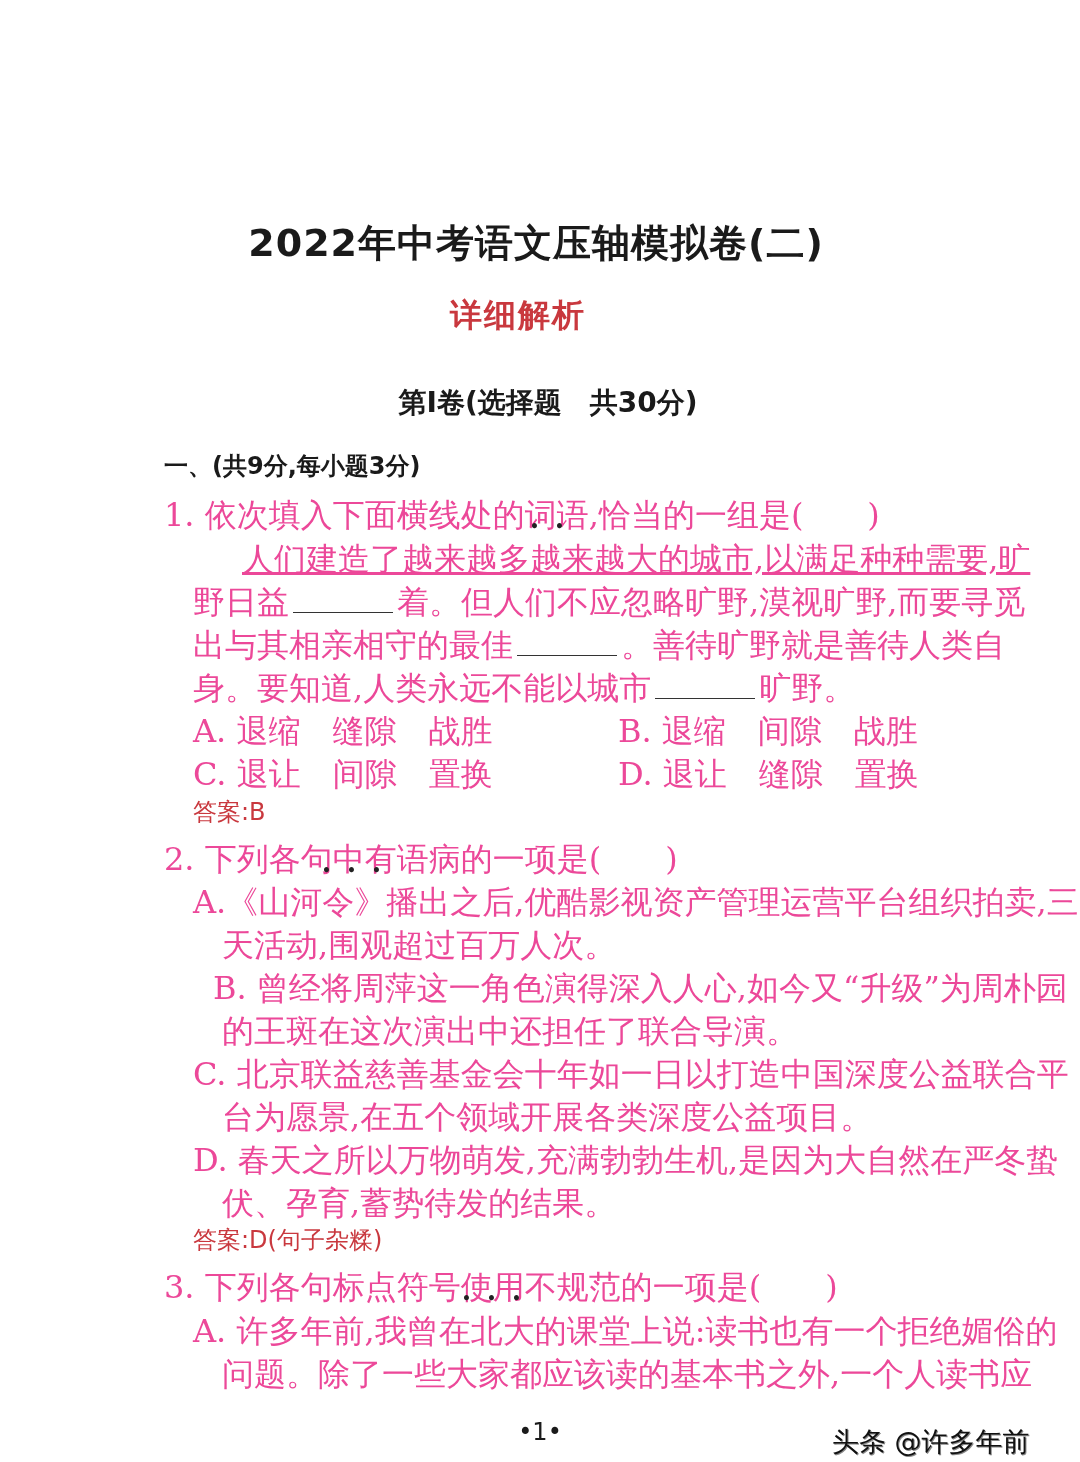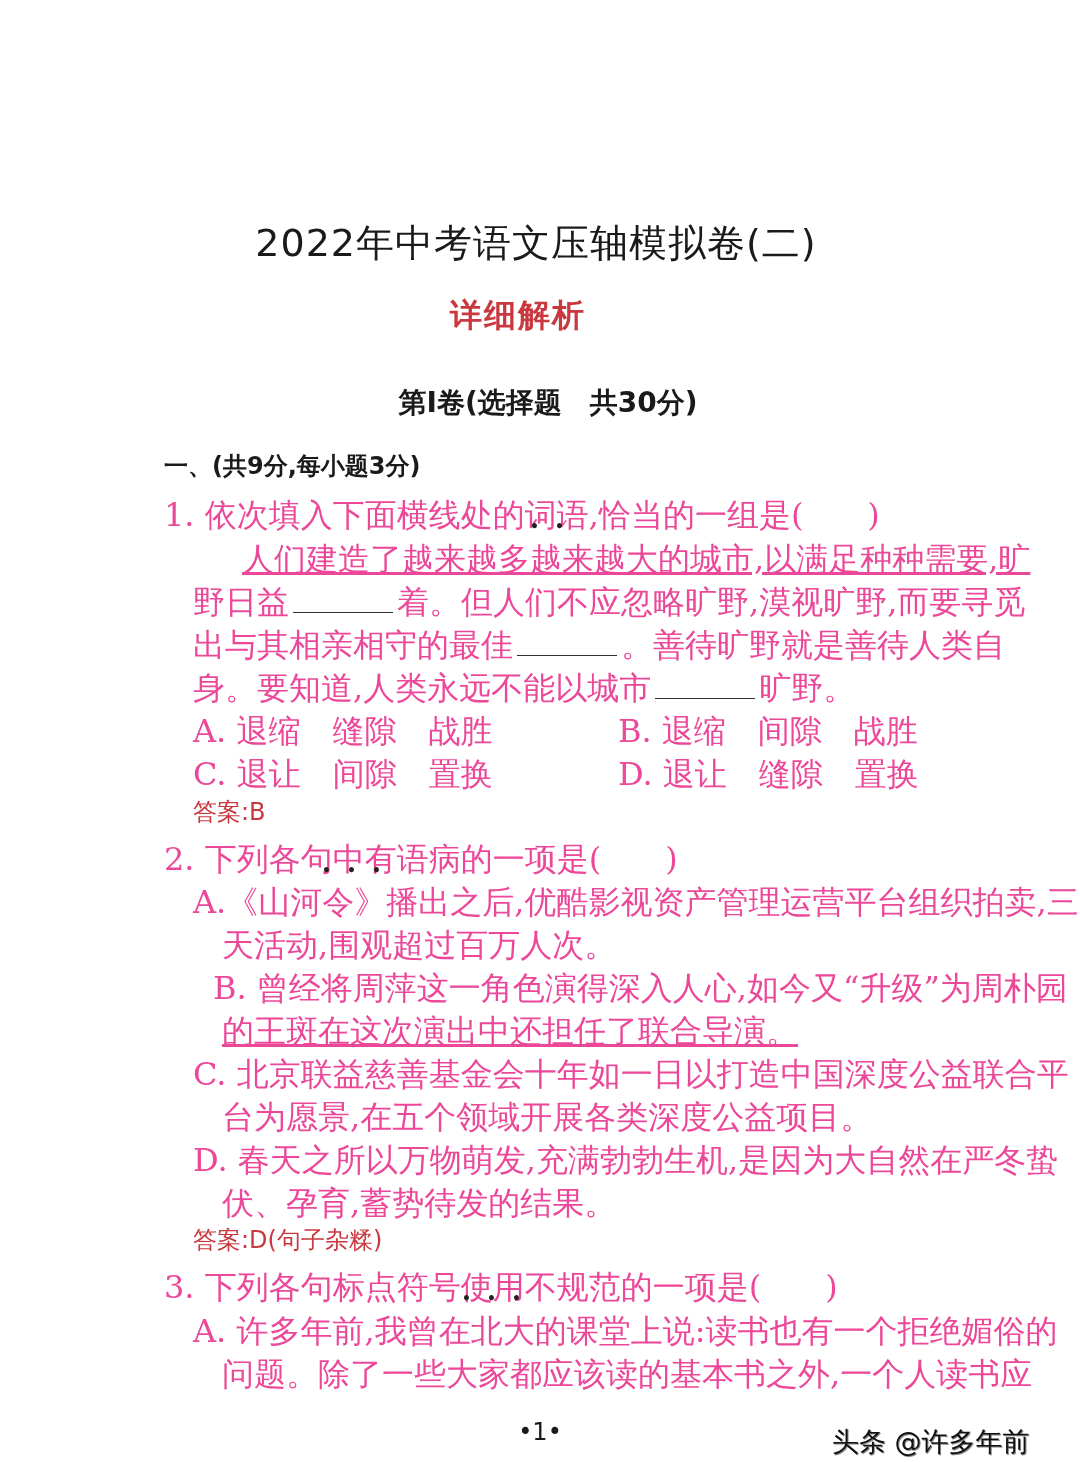--- a/index.html
+++ b/index.html
@@ -4,21 +4,21 @@
 <style>
   html, body { margin: 0; padding: 0; }
   body {
     width: 1080px; height: 1462px; background: #ffffff; position: relative; overflow: hidden;
     font-family: "DejaVu Serif", "Liberation Serif", serif; color: #1a1a1a;
   }
   .abs { position: absolute; white-space: nowrap; }
   .title {
     left: 0; width: 1072px; top: 218px; text-align: center;
     font-family: "DejaVu Sans", "Liberation Sans", sans-serif;
-    font-size: 38px; font-weight: normal; letter-spacing: 1px; color: #1a1a1a;
+    font-size: 38px; font-weight: bold; letter-spacing: 1px; color: #1a1a1a;
   }
   .subtitle {
     left: 0; width: 1036px; top: 294px; text-align: center;
     font-family: "DejaVu Sans", "Liberation Sans", sans-serif;
     font-size: 32px; font-weight: bold; color: #c9383e; letter-spacing: 2px;
   }
   .part-title {
     left: 0; width: 1080px; top: 384px; text-align: center;
     font-family: "DejaVu Sans", "Liberation Sans", sans-serif;
     font-size: 28px; font-weight: bold; color: #1a1a1a; margin-left: 8px;
@@ -69,21 +69,21 @@
 <div class="abs line" style="left:193px; top:753px;">C. 退让　间隙　置换</div>
 <div class="abs line" style="left:618px; top:753px;">D. 退让　缝隙　置换</div>
 <div class="abs answer" style="left:193px; top:796px;">答案:B</div>
 
 <div class="abs line" style="left:164px; top:838px;">2. 下列各句中有语病的一项是(　　)</div>
 <div class="dots" style="left:322px; top:862px;">•••</div>
 
 <div class="abs line" style="left:193px; top:881px;">A.《山河令》播出之后,优酷影视资产管理运营平台组织拍卖,三</div>
 <div class="abs line" style="left:222px; top:924px;">天活动,围观超过百万人次。</div>
 <div class="abs line" style="left:193px; top:967px;margin-left:20px;">B. 曾经将周萍这一角色演得深入人心,如今又“升级”为周朴园</div>
-<div class="abs line" style="left:222px; top:1010px;text-decoration:underline;">的王斑在这次演出中还担任了联合导演。</div>
+<div class="abs line" style="left:222px; top:1010px;">的王斑在这次演出中还担任了联合导演。</div>
 <div class="abs line" style="left:193px; top:1053px;">C. 北京联益慈善基金会十年如一日以打造中国深度公益联合平</div>
 <div class="abs line" style="left:222px; top:1096px;">台为愿景,在五个领域开展各类深度公益项目。</div>
 <div class="abs line" style="left:193px; top:1139px;">D. 春天之所以万物萌发,充满勃勃生机,是因为大自然在严冬蛰</div>
 <div class="abs line" style="left:222px; top:1182px;">伏、孕育,蓄势待发的结果。</div>
 <div class="abs answer" style="left:193px; top:1224px;">答案:D(句子杂糅)</div>
 
 <div class="abs line" style="left:164px; top:1266px;">3. 下列各句标点符号使用不规范的一项是(　　)</div>
 <div class="dots" style="left:462px; top:1290px;">•••</div>
 <div class="abs line" style="left:193px; top:1310px;">A. 许多年前,我曾在北大的课堂上说:读书也有一个拒绝媚俗的</div>
 <div class="abs line" style="left:222px; top:1353px;">问题。除了一些大家都应该读的基本书之外,一个人读书应</div>

